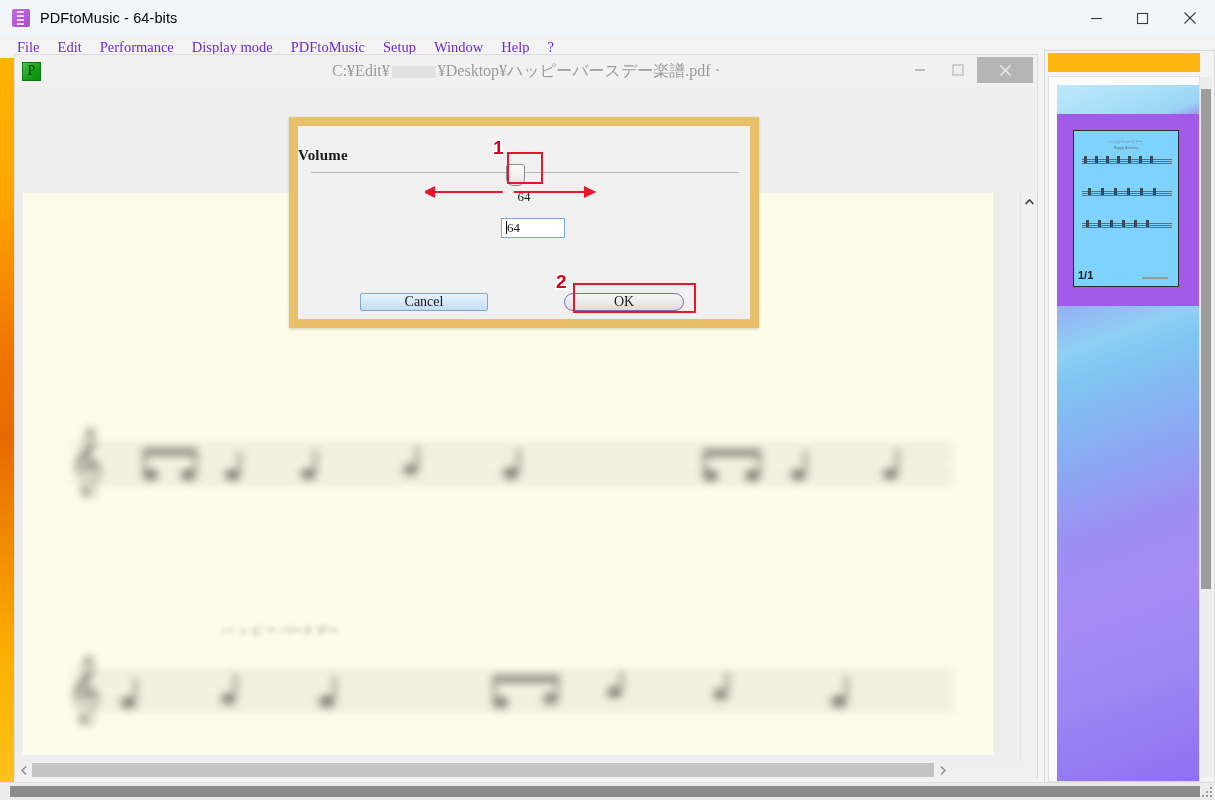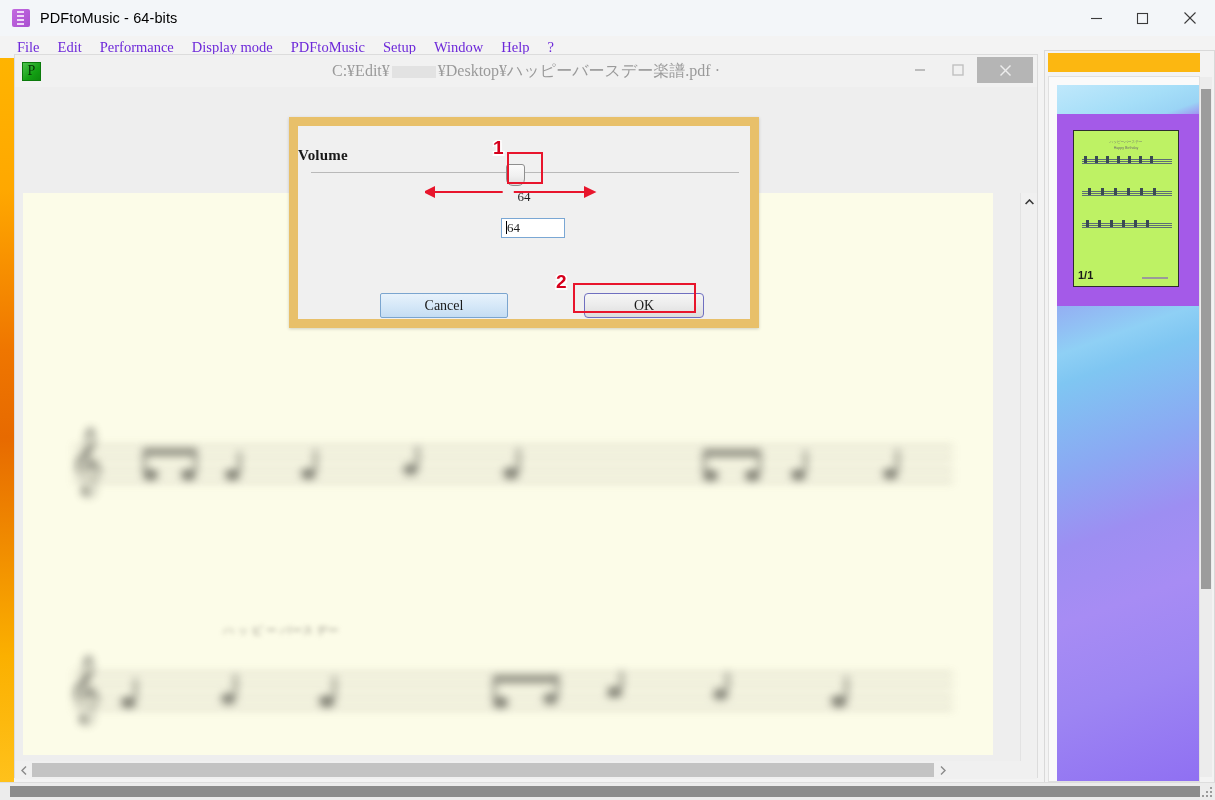--- a/index.html
+++ b/index.html
@@ -261,21 +261,21 @@
       #a78cf4 72%, #9d85f3 84%, #8f6ff2 100%);
   }
   .thumb-purple {
     position: absolute; left: 8px; top: 37px;
     width: 142px; height: 192px;
     background: #a45ae8;
   }
   .thumb-page {
     position: absolute; left: 24px; top: 53px;
     width: 106px; height: 157px;
-    background: #bef264;
+    background: #7dd3fc;
     border: 1px solid #2d2d2d;
     overflow: hidden;
   }
   .thumb-page .t-title {
     position: absolute; left: 0; right: 0; top: 8px;
     text-align: center;
     font-size: 3.6px; color: #6c6c6c;
     filter: blur(0.7px);
     line-height: 1.7;
   }
@@ -386,37 +386,37 @@
   }
   .vol-input .caret {
     display: inline-block;
     width: 1px; height: 13px;
     background: #000;
     vertical-align: -2px;
     margin-right: 0px;
   }
   .btn {
     position: absolute;
-    height: 25px;
+    height: 18px;
     font-family: "Liberation Serif", serif;
     font-size: 14px;
     color: #1a1a1a;
-    display: flex; align-items: center; justify-content: center; margin-left: 20px;
+    display: flex; align-items: center; justify-content: center;
   }
   .btn-cancel {
     left: 62px; top: 167px; width: 128px;
     background: linear-gradient(to bottom, #e8f2fb 0%, #d6e8f8 50%, #c5ddf3 100%);
     border: 1px solid #7ba5cf;
     border-radius: 2px;
   }
   .btn-ok {
     left: 266px; top: 167px; width: 120px;
     background: linear-gradient(to bottom, #f6f6f6 0%, #ebebeb 50%, #dcdcdc 100%);
     border: 1px solid #6f6fc0;
-    border-radius: 4px;
+    border-radius: 12px;
   }
 
   
   .ann-box {
     position: absolute;
     border: 2px solid #e8152c;
     pointer-events: none;
   }
   .ann-num {
     position: absolute;

